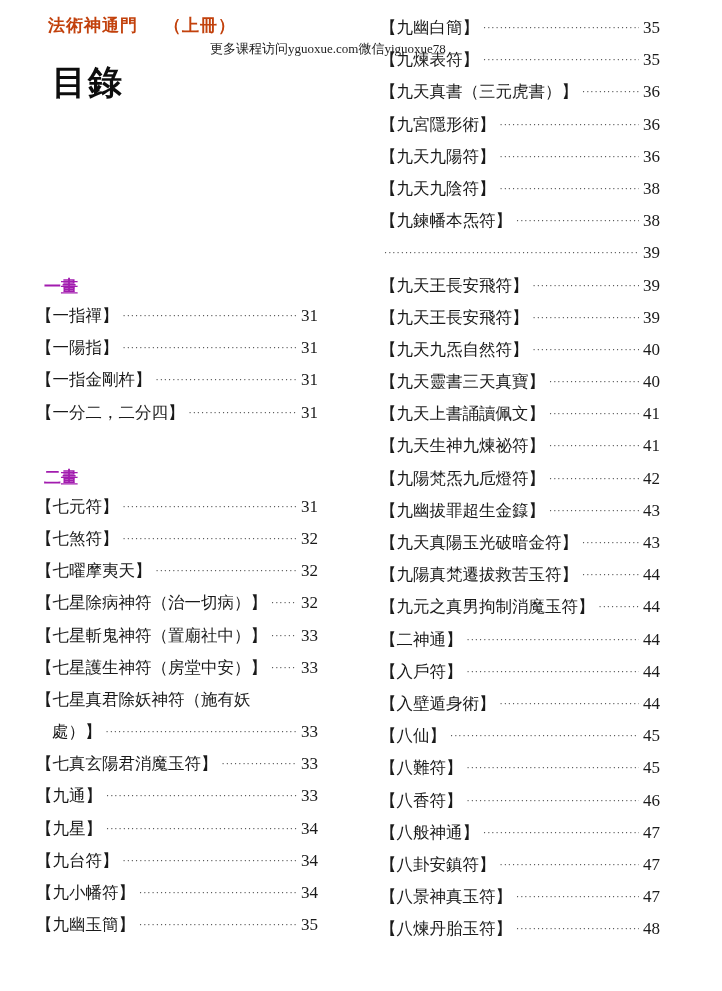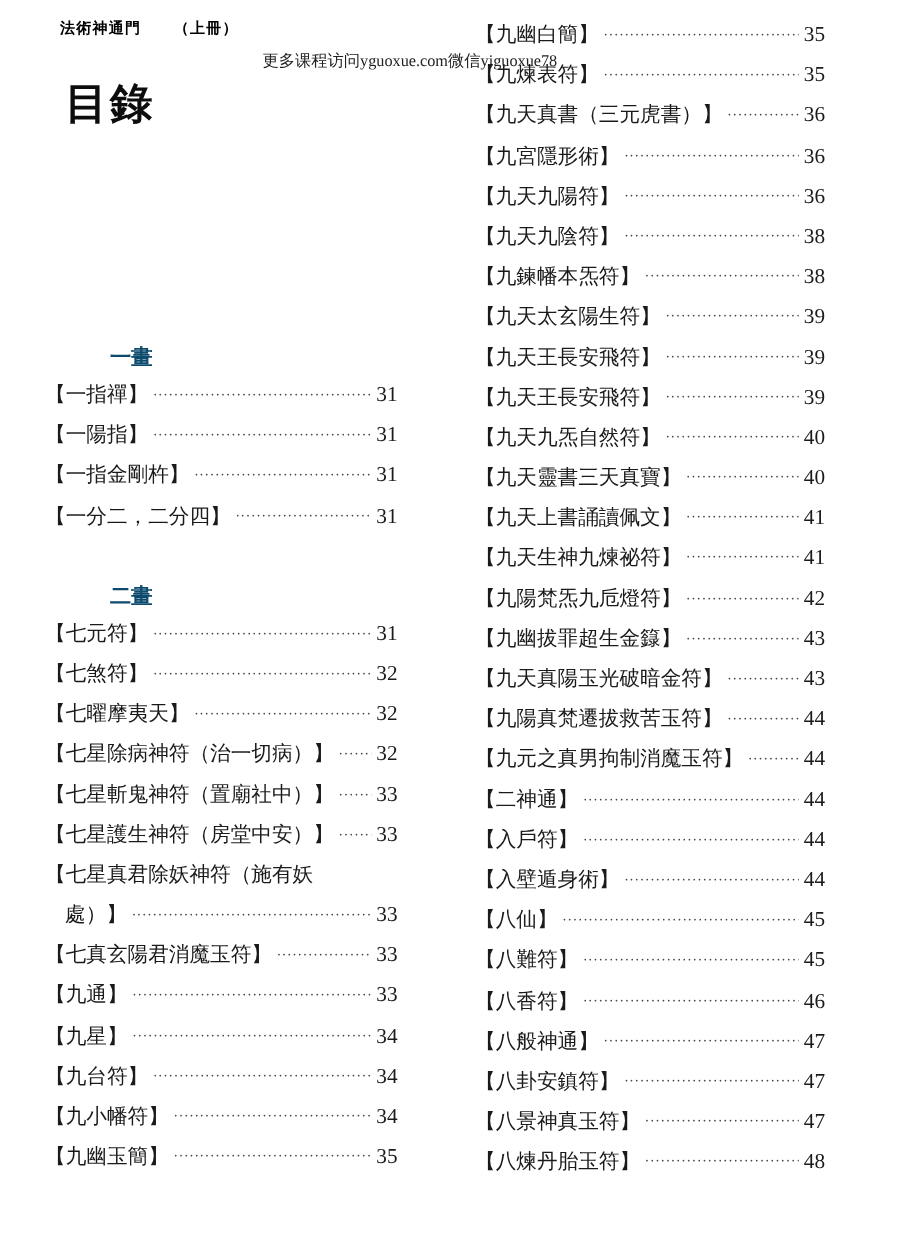--- a/index.html
+++ b/index.html
@@ -4,40 +4,40 @@
 <style>
   html, body { margin: 0; padding: 0; background: #ffffff; }
   body {
     width: 722px; height: 991px; position: relative; overflow: hidden;
     font-family: "DejaVu Serif", "Liberation Serif", serif;
     color: #1a1a1a;
   }
   .book-title {
     position: absolute; left: 48px; top: 14px;
     font-family: "DejaVu Sans", "Liberation Sans", sans-serif;
-    font-size: 12px; font-weight: bold; letter-spacing: 1px; color: #000000;
+    font-size: 17px; font-weight: bold; letter-spacing: 1px; color: #c2410c;
   }
   .book-title .vol { margin-left: 26px; }
   .watermark {
     position: absolute; left: 210px; top: 40px;
     font-family: Liberation Serif, serif; font-size: 13px; color: #222;
     white-space: nowrap; z-index: 3;
   }
   .toc-heading {
     position: absolute; left: 52px; top: 60px;
     font-family: Liberation Serif, serif;
     font-size: 34px; font-weight: bold; letter-spacing: 2px; color: #0d0d0d;
   }
   .col { position: absolute; }
   .col-left { left: 36px; top: 272px; width: 282px; }
   .col-right { left: 380px; top: 12px; width: 280px; }
   .section-head {
     font-family: "DejaVu Sans", "Liberation Sans", sans-serif;
     font-size: 17px; font-weight: bold; height: 28px; line-height: 28px;
-    padding-left: 8px; color: #0c4a6e; margin-left: 44px;
+    padding-left: 8px; color: #a21caf;
   }
   .gap { height: 34px; }
   .entry {
     display: flex; align-items: baseline; height: 32.2px; line-height: 32.2px;
     font-size: 16.5px; white-space: nowrap;
   }
   .entry .title { flex: 0 0 auto; }
   .entry .dots {
     flex: 1 1 auto; overflow: hidden; margin: 0 4px; color: #444;
     font-size: 10px; letter-spacing: 1px; position: relative; top: -2px;
@@ -192,21 +192,20 @@
       <span class="title">【九天九陰符】</span>
       <span class="dots"></span>
       <span class="page">38</span>
     </div>
   <div class="entry">
       <span class="title">【九鍊幡本炁符】</span>
       <span class="dots"></span>
       <span class="page">38</span>
     </div>
   <div class="entry">
-      <span class="title">【九天太玄陽生符】</span>
       <span class="dots"></span>
       <span class="page">39</span>
     </div>
   <div class="entry">
       <span class="title">【九天王長安飛符】</span>
       <span class="dots"></span>
       <span class="page">39</span>
     </div>
   <div class="entry">
       <span class="title">【九天王長安飛符】</span>

